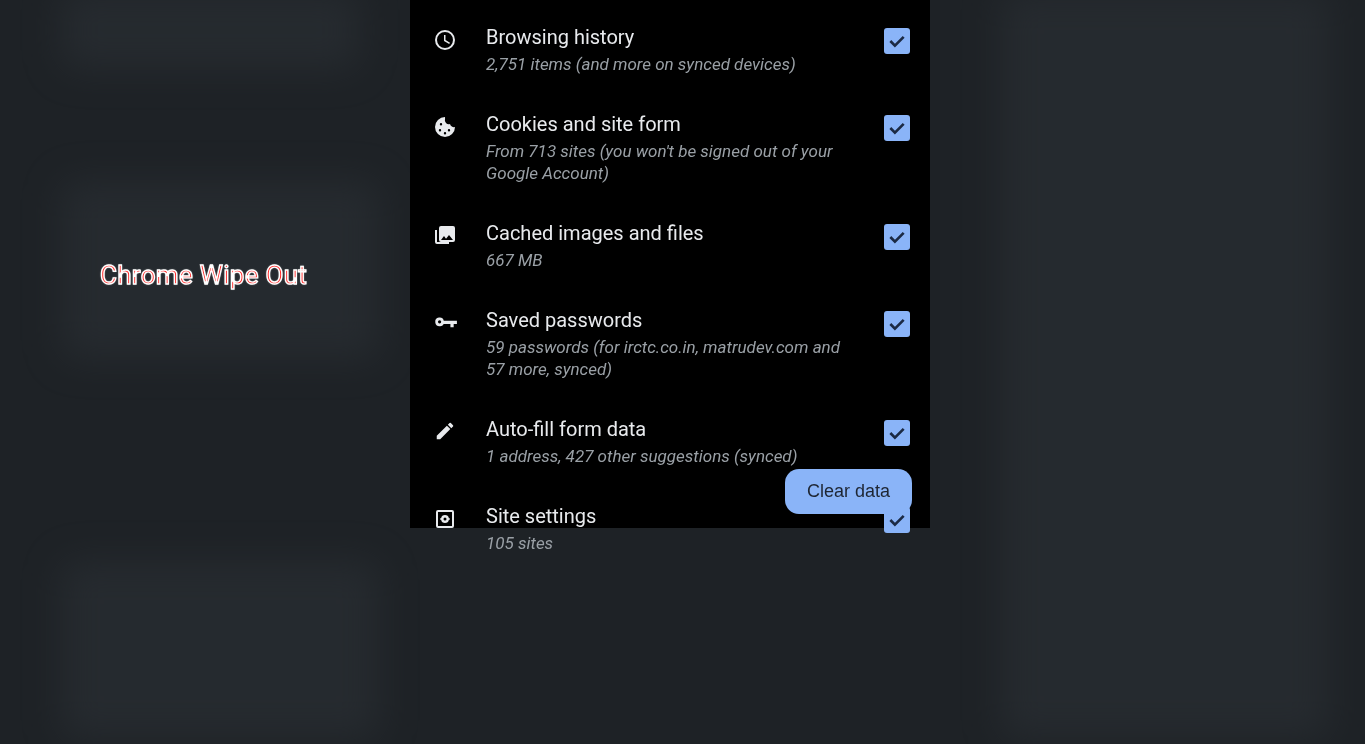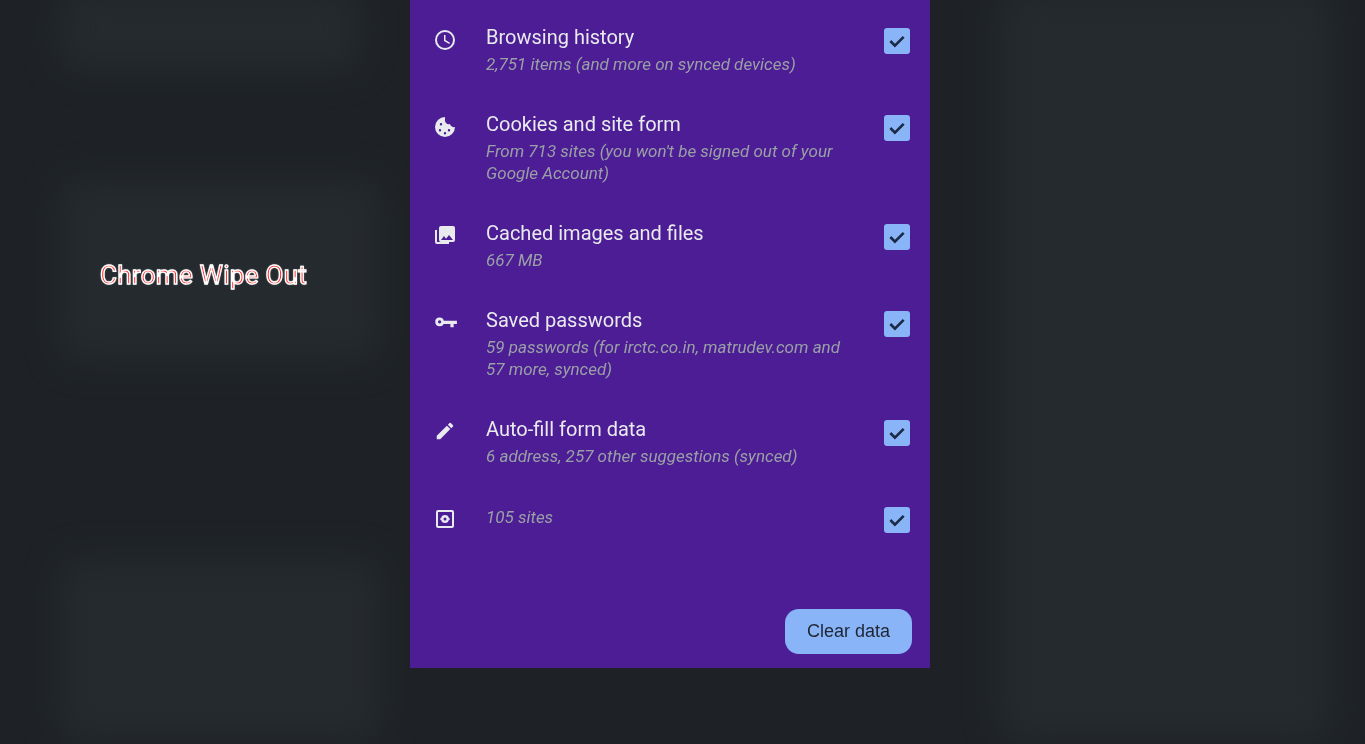--- a/index.html
+++ b/index.html
@@ -18,22 +18,22 @@
     background: #2b3035;
     border-radius: 16px;
   }
 
   
   .panel {
     position: absolute;
     left: 410px;
     top: 0;
     width: 520px;
-    height: 668px;
-    background: #4c1d95;
+    height: 528px;
+    background: #000000;
     z-index: 2;
   }
 
   .list { padding-top: 6px; }
 
   .row {
     display: flex;
     align-items: flex-start;
     padding: 18px 20px 18px 18px;
     gap: 24px;
@@ -192,36 +192,37 @@
     </div>
 
     <div class="row">
       <div class="icon-wrap">
         <svg width="22" height="22" viewBox="0 0 24 24">
             <path d="M3 17.25V21h3.75L17.81 9.94l-3.75-3.75zM20.71 7.04a1 1 0 0 0 0-1.41l-2.34-2.34a1 1 0 0 0-1.41 0l-1.83 1.83 3.75 3.75z"></path>
           </svg>
       </div>
       <div class="text">
         <div class="title">Auto-fill form data</div>
-        <div class="sub">6 address, 257 other suggestions (synced)</div>
+        <div class="sub">1 address, 427 other suggestions (synced)</div>
       </div>
       <div class="check">
         <svg width="20" height="20" viewBox="0 0 24 24">
             <polyline points="4 12 9.5 17.5 20 7"></polyline>
           </svg>
       </div>
     </div>
 
     <div class="row">
       <div class="icon-wrap">
         <svg width="24" height="24" viewBox="0 0 24 24">
             <path d="M5 3h14a2 2 0 0 1 2 2v14a2 2 0 0 1-2 2H5a2 2 0 0 1-2-2V5a2 2 0 0 1 2-2zm0 2v14h14V5zm7 3a4 4 0 0 1 3.9 3.2l1.1.2v1.2l-1.1.2A4 4 0 0 1 12 16a4 4 0 0 1-3.9-3.2L7 12.6v-1.2l1.1-.2A4 4 0 0 1 12 8zm0 2.5A1.5 1.5 0 1 0 13.5 12 1.5 1.5 0 0 0 12 10.5z"></path>
           </svg>
       </div>
       <div class="text">
+        <div class="title">Site settings</div>
         <div class="sub">105 sites</div>
       </div>
       <div class="check">
         <svg width="20" height="20" viewBox="0 0 24 24">
             <polyline points="4 12 9.5 17.5 20 7"></polyline>
           </svg>
       </div>
     </div>
 
   </div>

